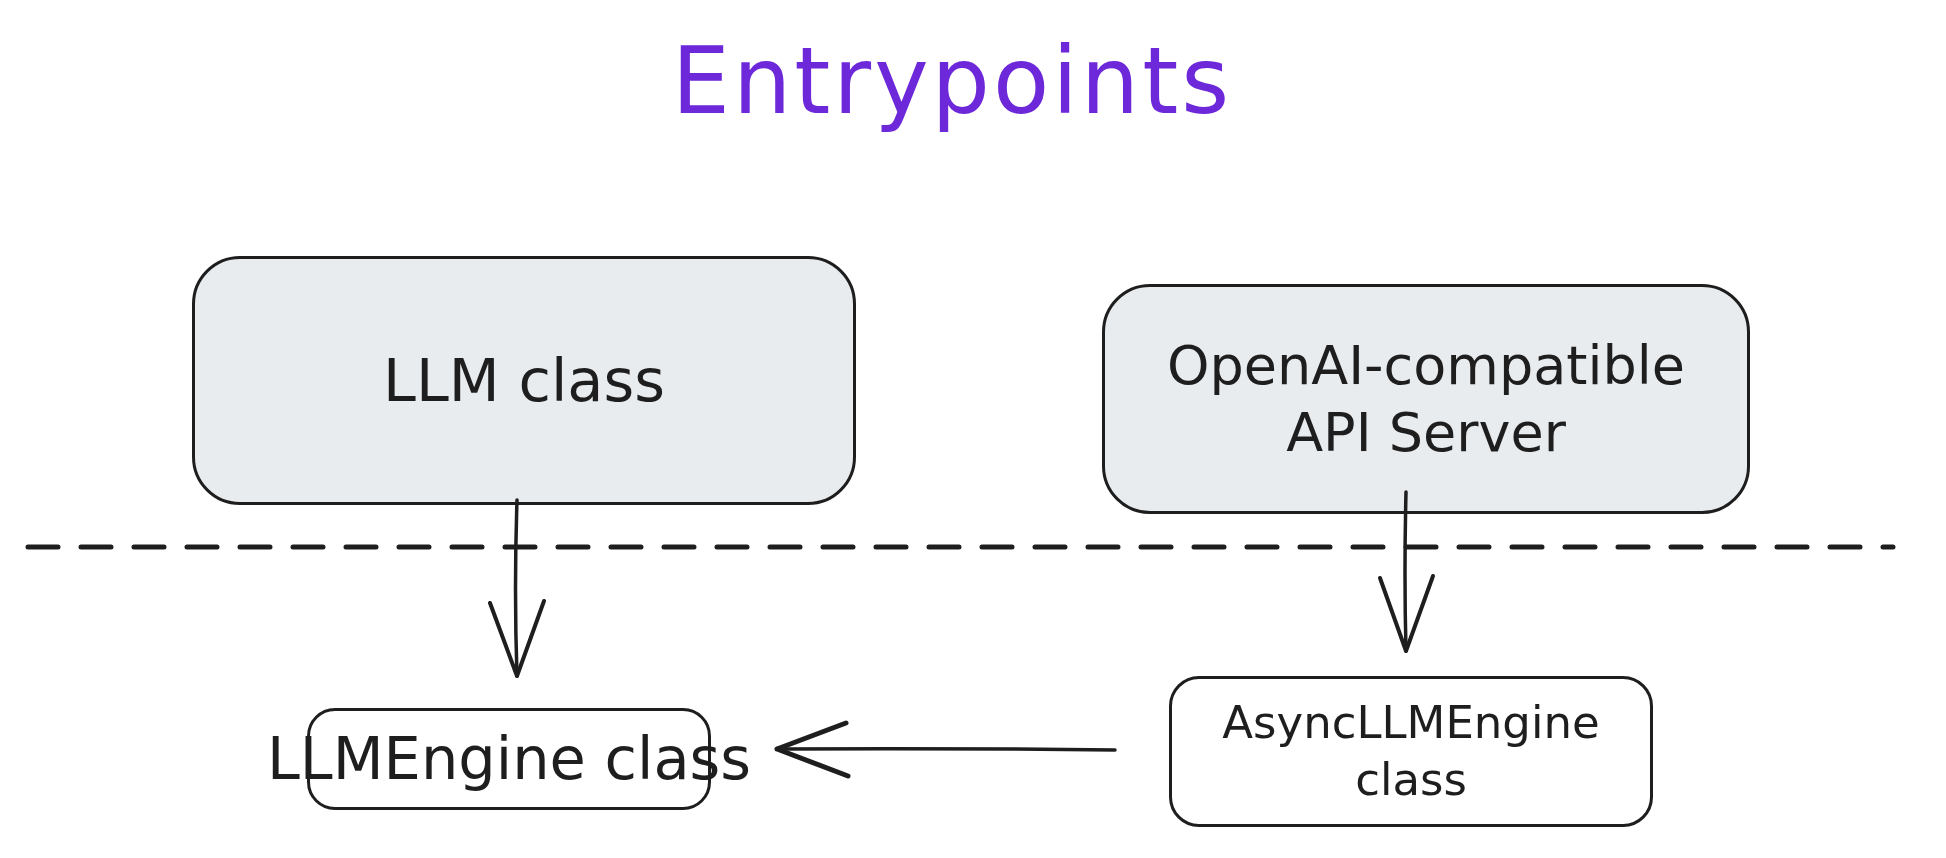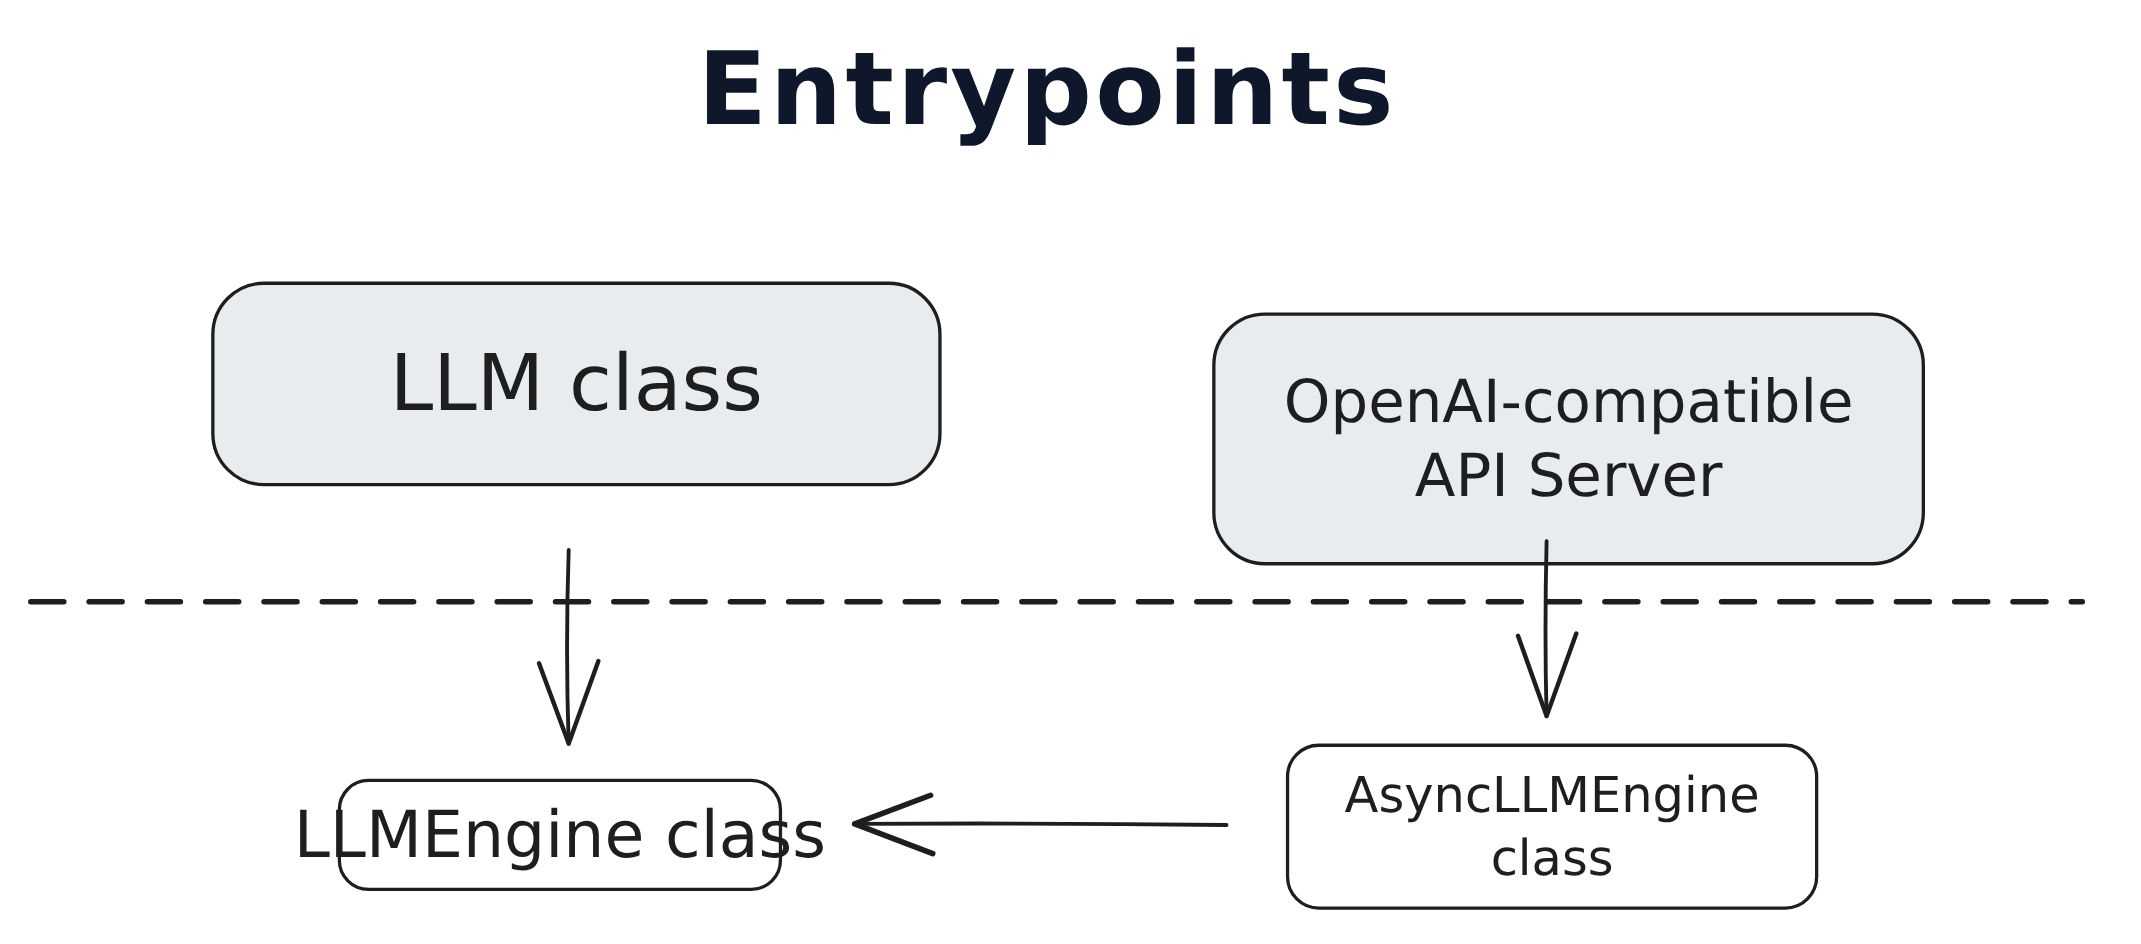--- a/index.html
+++ b/index.html
@@ -15,44 +15,44 @@
     overflow: hidden;
     font-family: "DejaVu Sans", "Liberation Sans", sans-serif;
     color: #1e1e1e;
   }
   .diagram-title {
     position: absolute;
     left: 952px;
     top: 28px;
     transform: translateX(-50%);
     font-size: 92px;
-    font-weight: 700;
+    font-weight: 400;
     letter-spacing: 3px;
     white-space: nowrap;
-    color: #0f172a;
+    color: #6d28d9;
   }
   .node {
     position: absolute;
     box-sizing: border-box;
     border: 3px solid #1e1e1e;
     display: flex;
     align-items: center;
     justify-content: center;
     text-align: center;
     line-height: 1.25;
     color: #1e1e1e;
   }
   .node.filled { background: #e9ecef; }
   .node.plain  { background: #ffffff; }
 
   .node-llm {
     left: 192px; top: 256px;
-    width: 664px; height: 186px;
+    width: 664px; height: 249px;
     border-radius: 48px;
-    font-size: 71px;
+    font-size: 59px;
   }
   .node-apiserver {
     left: 1102px; top: 244px;
     width: 648px; height: 230px;
     border-radius: 48px;
     font-size: 54px;
     padding: 0 30px;
     margin-top: 40px;
   }
   .node-llmengine {

